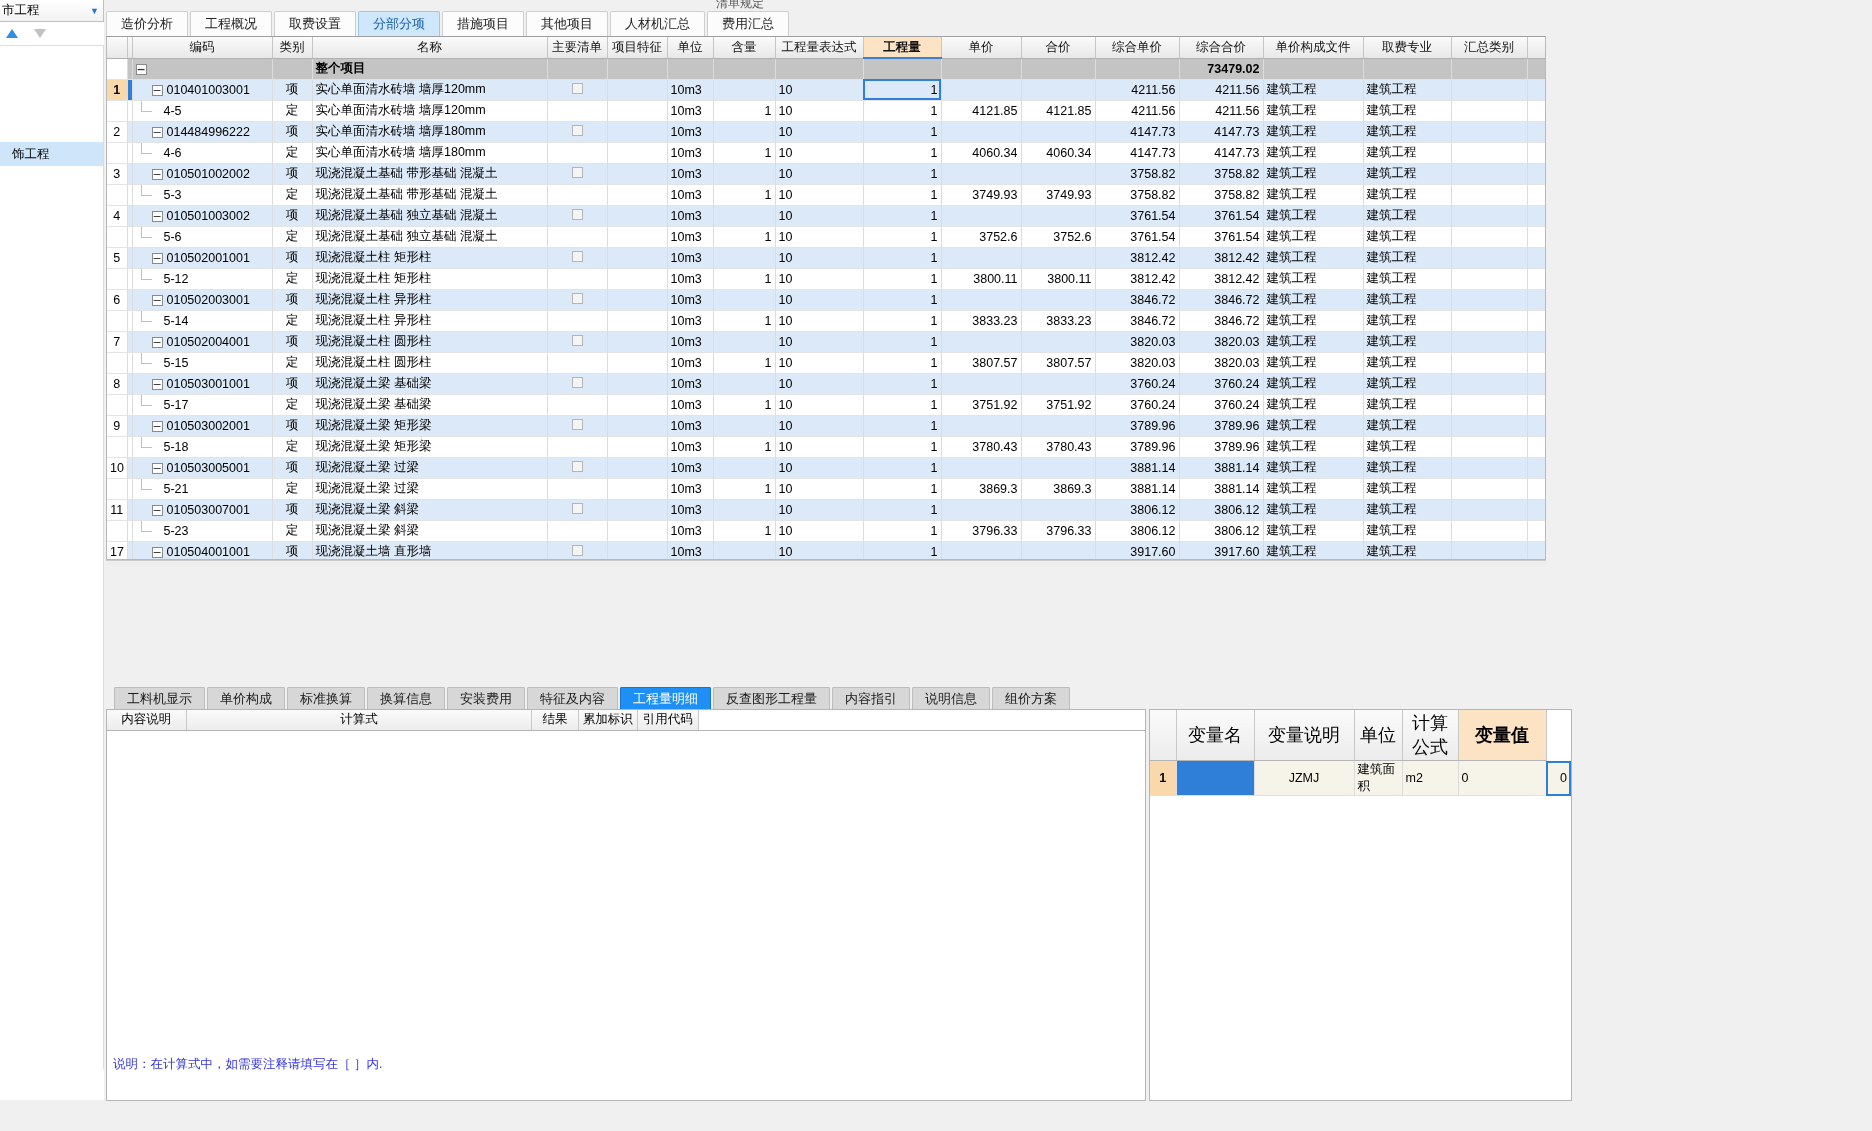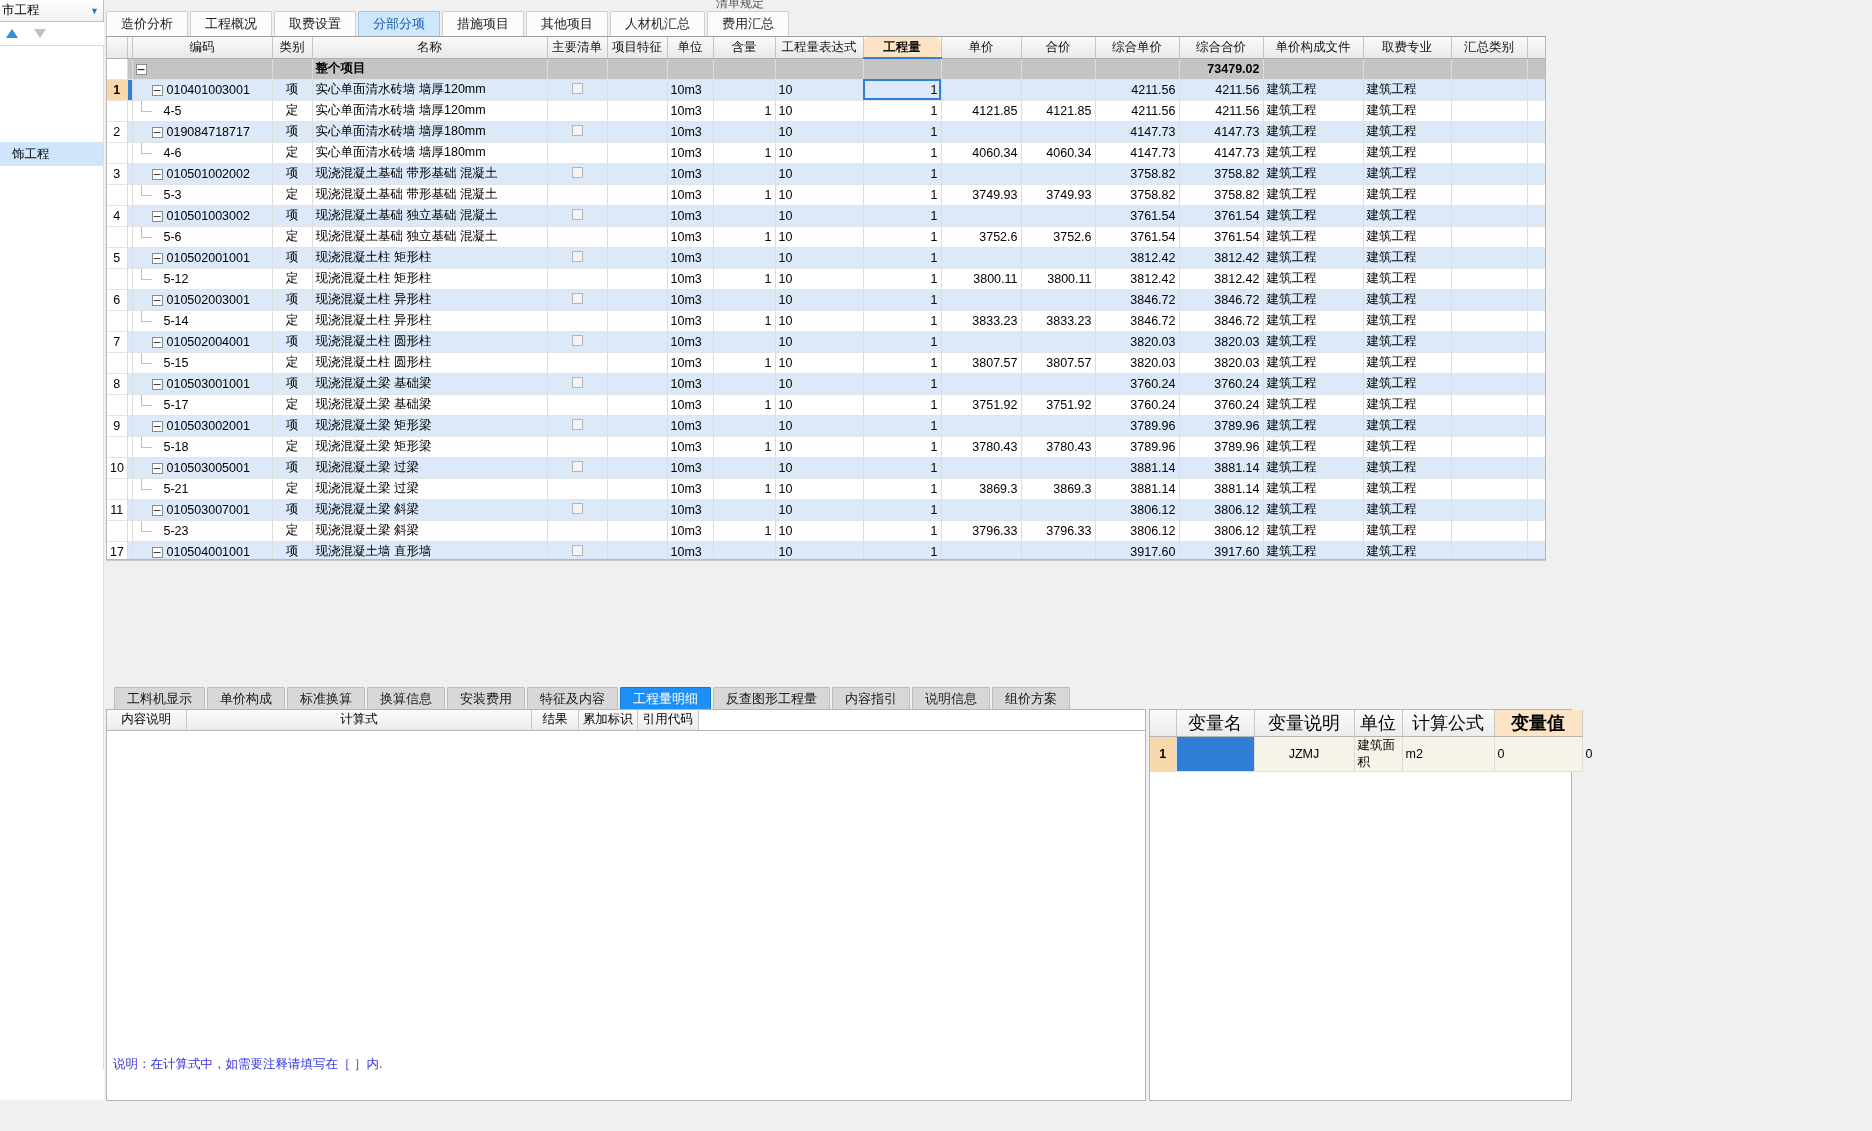--- a/index.html
+++ b/index.html
@@ -51,21 +51,21 @@
 
   
   .grid-wrap { position:absolute; left:106px; top:36px; width:1440px; height:524px;
      background:#fff; border:1px solid #b8b8b8; border-top:1px solid #9f9f9f; overflow:hidden; }
   table.grid { border-collapse:collapse; table-layout:fixed; width:1438px; }
   table.grid th {
      background:linear-gradient(#fafafa,#e8e8e8);
      border-right:1px solid #c6c6c6; border-bottom:1px solid #b0b0b0;
      font-weight:normal; font-size:12.5px; height:21px; padding:0 2px; color:#111;
   }
-  table.grid th.hl { background:#fce3c4; font-weight:bold; border-bottom:2px solid #3a7fd0;border-radius:6px; }
+  table.grid th.hl { background:#fce3c4; font-weight:bold; border-bottom:2px solid #3a7fd0; }
   table.grid td {
      border-right:1px solid #dcdcdc; border-bottom:1px solid #e3e3e3;
      height:21px; font-size:12.5px; padding:0 3px; white-space:nowrap; overflow:hidden;
      vertical-align:middle;
   }
   tr.rowA td { background:#ffffff; }
   tr.rowB td { background:#dce9f8; }
   tr.rowRoot td { background:#c4c4c4; font-weight:bold; }
   td.num { text-align:right; }
   td.ctr { text-align:center; }
@@ -254,21 +254,21 @@
             <td class="num">4211.56</td>
             <td class="num">4211.56</td>
             <td>建筑工程</td>
             <td>建筑工程</td>
             <td></td>
             <td></td>
           </tr>
           <tr class="rowB">
             <td class="idx">2</td>
             <td class="marker"></td>
-            <td><span class="treeline" style="position: relative; display: inline-block;"><span class="vline"></span></span><span class="expander">−</span><span>019084718717</span></td>
+            <td><span class="treeline" style="position: relative; display: inline-block;"><span class="vline"></span></span><span class="expander">−</span><span>014484996222</span></td>
             <td class="ctr">项</td>
             <td>实心单面清水砖墙 墙厚180mm</td>
             <td class="ctr"><span class="chkbox"></span></td>
             <td class="ctr"></td>
             <td>10m3</td>
             <td class="num"></td>
             <td>10</td>
             <td class="num">1</td>
             <td class="num"></td>
             <td class="num"></td>
@@ -738,21 +738,21 @@
     </div>
 
     <div class="rpanel">
       <table class="rtable">
         <thead>
             <tr id="var-head">
               <th style="width: 26px;"></th>
               <th style="width: 78px;">变量名</th>
               <th style="width: 100px;">变量说明</th>
               <th style="width: 48px;">单位</th>
-              <th style="width: 92px;">计算公式</th>
+              <th style="width: 56px;">计算公式</th>
               <th class="hl" style="width: 88px;">变量值</th>
             </tr>
           </thead>
         <tbody id="var-body">
             <tr>
               <td class="idx">1</td>
               <td class="mk"></td>
               <td class="" style="text-align:center">JZMJ</td>
               <td class="">建筑面积</td>
               <td class="">m2</td>

